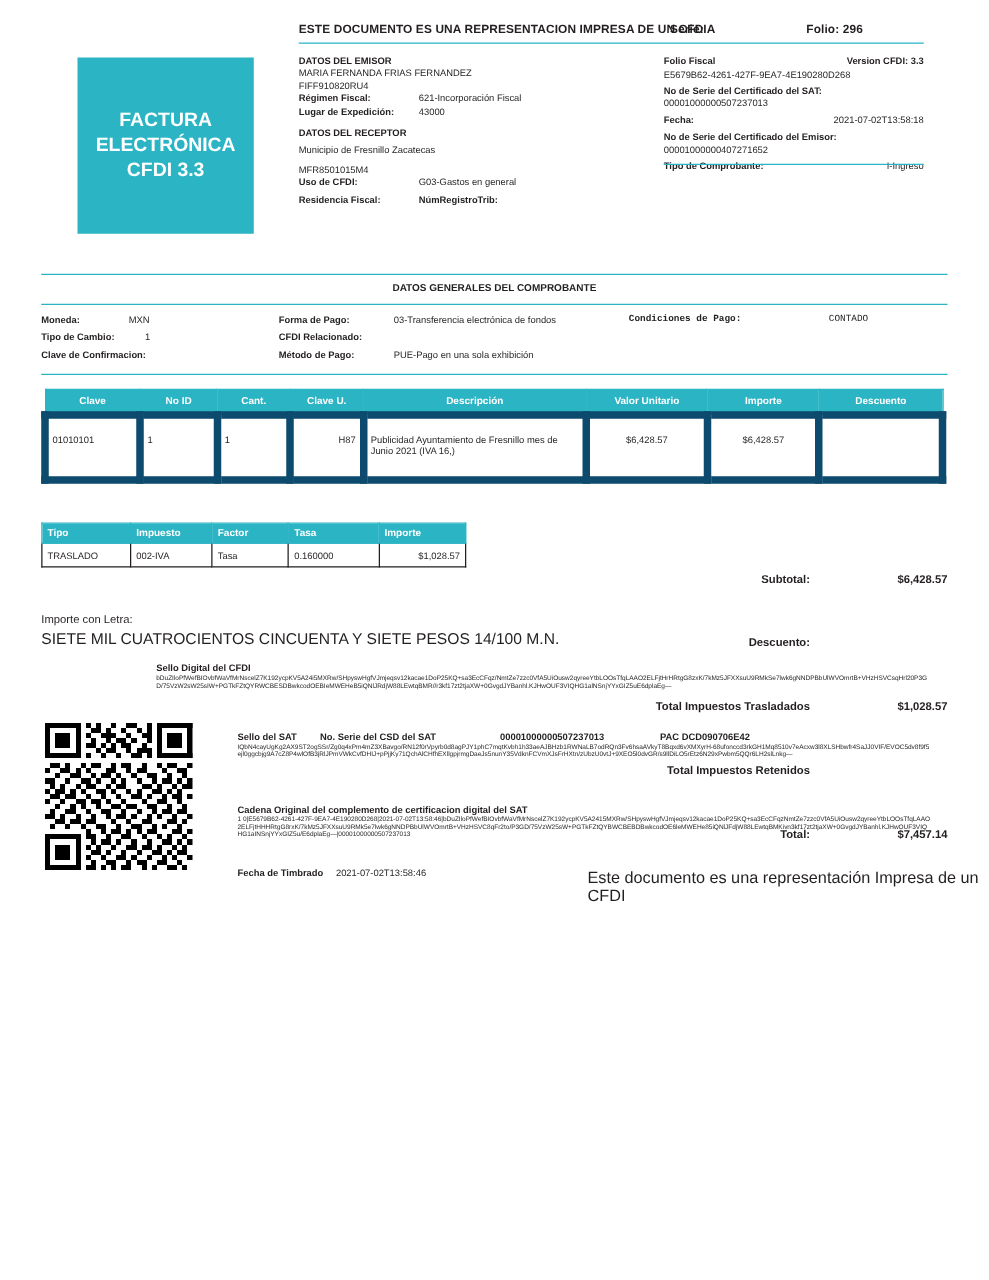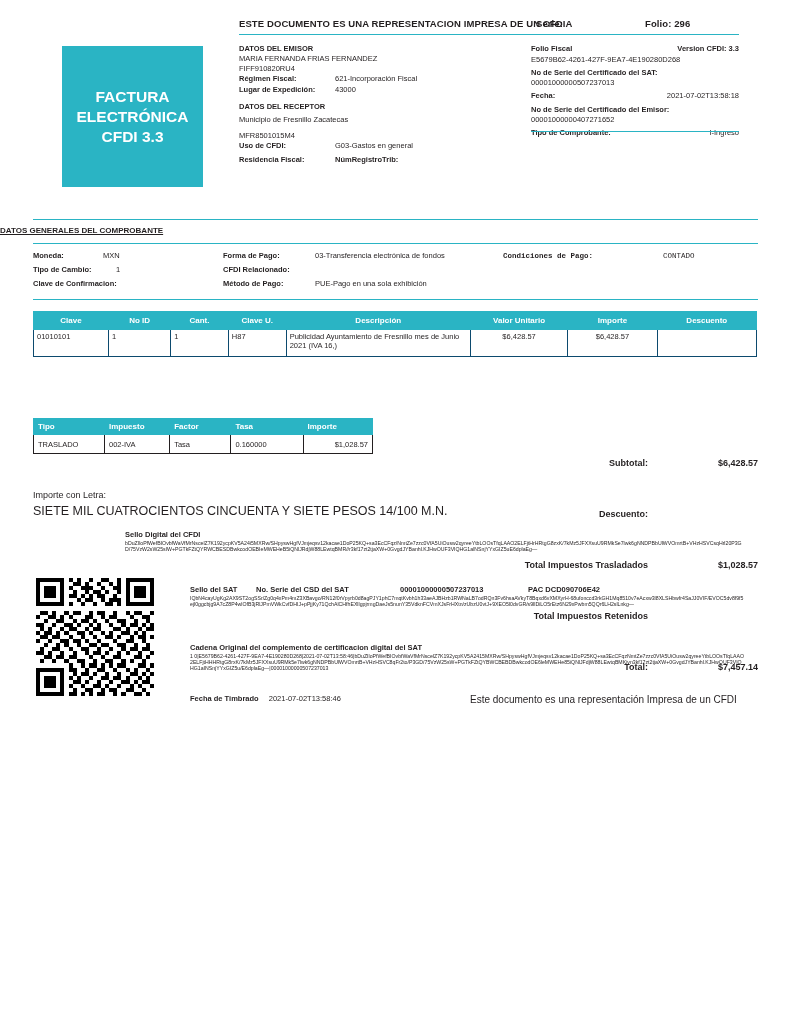--- a/index.html
+++ b/index.html
@@ -112,23 +112,23 @@
     position: absolute;
     left: 33px; top: 299px;
     width: 725px;
     border-top: 1px solid #2ab4c4;
   }
 
   .section-title {
     position: absolute;
     left: 0; top: 226px;
     width: 791px;
+    text-align: center;
     font-size: 8px;
     font-weight: bold;
-    text-decoration: underline;
   }
 
   
   .dg {
     position: absolute;
     left: 33px; top: 249px;
     width: 725px;
     font-size: 7.5px;
     line-height: 14px;
   }
@@ -151,30 +151,30 @@
   .concepts th {
     background: #2ab4c4;
     color: #ffffff;
     font-size: 8px;
     font-weight: bold;
     padding: 4px 4px;
     text-align: center;
     border: 1px solid #2ab4c4;
   }
   .concepts td {
-    border: 1px solid #0c4a6e;
-    padding: 2px 3px;
+    border: 6px solid #0c4a6e;
+    padding: 12px 3px;
     vertical-align: top;
     height: 22px;
     font-size: 7.5px;
   }
   .c-clave { width: 70px; }
   .c-noid { width: 58px; }
   .c-cant { width: 52px; }
-  .c-claveu { width: 52px; text-align: left; }
+  .c-claveu { width: 52px; text-align: right; }
   .c-desc { width: 190px; }
   .c-vu { width: 95px; text-align: center; }
   .c-imp { width: 86px; text-align: center; }
   .c-desc2 { width: 96px; }
 
   
   .taxes {
     position: absolute;
     left: 33px; top: 418px;
     width: 340px;
@@ -283,21 +283,21 @@
     line-height: 6.1px;
     word-break: break-all;
   }
   .fecha-timbrado {
     position: absolute; left: 190px; top: 694px;
     font-size: 7.5px; font-weight: bold;
   }
   .fecha-timbrado .v { font-weight: normal; margin-left: 8px; }
   .rep-impresa {
     position: absolute; left: 470px; top: 694px;
-    font-size: 10px;
+    font-size: 13px;
   }
 
   
   .qr {
     position: absolute;
     left: 36px; top: 578px;
     width: 118px; height: 118px;
   }
 </style>
 </head>

